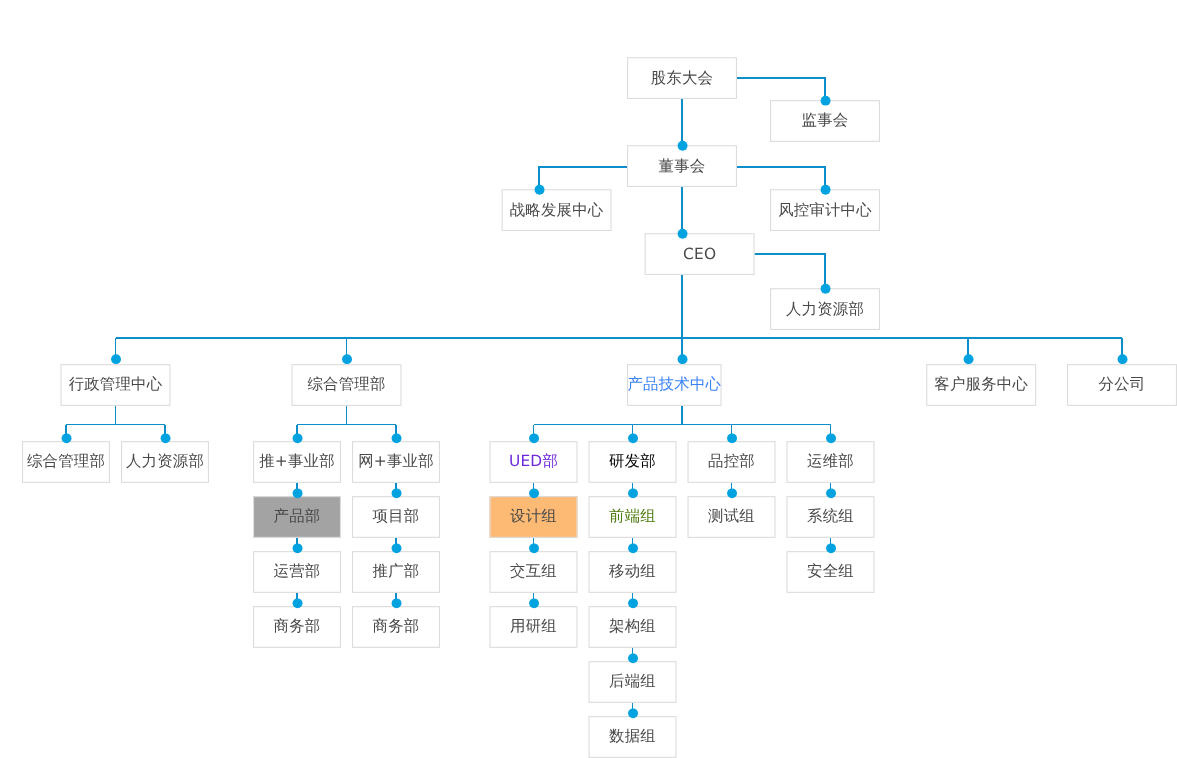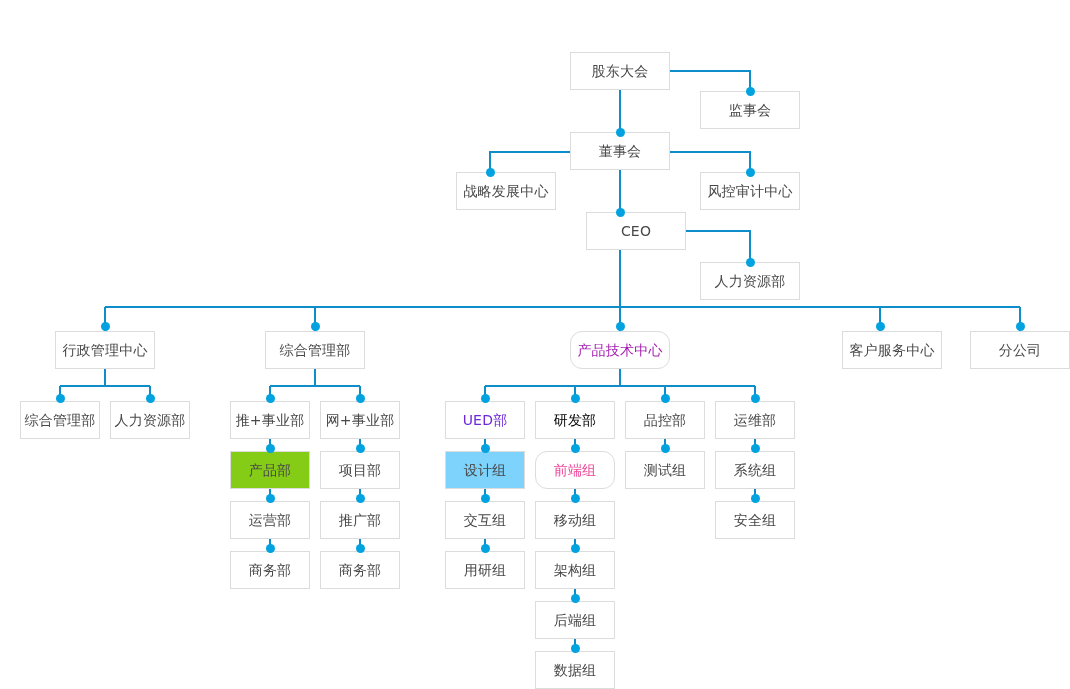--- a/index.html
+++ b/index.html
@@ -161,42 +161,42 @@
       </div>
       <div class="node" style="left: 700px; top: 262px; width: 100px; height: 38px; border-color: rgb(220, 220, 220); background: rgb(255, 255, 255); color: rgb(72, 72, 72);">
         <span>人力资源部</span>
       </div>
       <div class="node" style="left: 55px; top: 331px; width: 100px; height: 38px; border-color: rgb(220, 220, 220); background: rgb(255, 255, 255); color: rgb(72, 72, 72);">
         <span>行政管理中心</span>
       </div>
       <div class="node" style="left: 265px; top: 331px; width: 100px; height: 38px; border-color: rgb(220, 220, 220); background: rgb(255, 255, 255); color: rgb(72, 72, 72);">
         <span>综合管理部</span>
       </div>
-      <div class="node" style="left: 570px; top: 331px; width: 100px; height: 38px; border-color: rgb(220, 220, 220); background: rgb(255, 255, 255); color: #a21caf; border-radius: 12px;">
+      <div class="node" style="left: 570px; top: 331px; width: 86px; height: 38px; border-color: rgb(220, 220, 220); background: rgb(255, 255, 255); color: #3b82f6;">
         <span>产品技术中心</span>
       </div>
       <div class="node" style="left: 830px; top: 331px; width: 100px; height: 38px; border-color: rgb(220, 220, 220); background: rgb(255, 255, 255); color: rgb(72, 72, 72); margin-left: 12px;">
         <span>客户服务中心</span>
       </div>
       <div class="node" style="left: 970px; top: 331px; width: 100px; height: 38px; border-color: rgb(220, 220, 220); background: rgb(255, 255, 255); color: rgb(72, 72, 72);">
         <span>分公司</span>
       </div>
       <div class="node" style="left: 20px; top: 401px; width: 80px; height: 38px; border-color: rgb(220, 220, 220); background: rgb(255, 255, 255); color: rgb(72, 72, 72);">
         <span>综合管理部</span>
       </div>
       <div class="node" style="left: 110px; top: 401px; width: 80px; height: 38px; border-color: rgb(220, 220, 220); background: rgb(255, 255, 255); color: rgb(72, 72, 72);">
         <span>人力资源部</span>
       </div>
       <div class="node" style="left: 230px; top: 401px; width: 80px; height: 38px; border-color: rgb(220, 220, 220); background: rgb(255, 255, 255); color: rgb(72, 72, 72);">
         <span>推+事业部</span>
       </div>
       <div class="node" style="left: 320px; top: 401px; width: 80px; height: 38px; border-color: rgb(220, 220, 220); background: rgb(255, 255, 255); color: rgb(72, 72, 72);">
         <span>网+事业部</span>
       </div>
-      <div class="node" style="left: 230px; top: 451px; width: 80px; height: 38px; border-color: rgb(220, 220, 220); background: #84cc16; color: rgb(72, 72, 72);">
+      <div class="node" style="left: 230px; top: 451px; width: 80px; height: 38px; border-color: rgb(220, 220, 220); background: #a3a3a3; color: rgb(72, 72, 72);">
         <span>产品部</span>
       </div>
       <div class="node" style="left: 320px; top: 451px; width: 80px; height: 38px; border-color: rgb(220, 220, 220); background: rgb(255, 255, 255); color: rgb(72, 72, 72);">
         <span>项目部</span>
       </div>
       <div class="node" style="left: 230px; top: 501px; width: 80px; height: 38px; border-color: rgb(220, 220, 220); background: rgb(255, 255, 255); color: rgb(72, 72, 72);">
         <span>运营部</span>
       </div>
       <div class="node" style="left: 320px; top: 501px; width: 80px; height: 38px; border-color: rgb(220, 220, 220); background: rgb(255, 255, 255); color: rgb(72, 72, 72);">
         <span>推广部</span>
@@ -212,24 +212,24 @@
       </div>
       <div class="node" style="left: 535px; top: 401px; width: 80px; height: 38px; border-color: rgb(220, 220, 220); background: rgb(255, 255, 255); color: #000000;">
         <span>研发部</span>
       </div>
       <div class="node" style="left: 625px; top: 401px; width: 80px; height: 38px; border-color: rgb(220, 220, 220); background: rgb(255, 255, 255); color: rgb(72, 72, 72);">
         <span>品控部</span>
       </div>
       <div class="node" style="left: 715px; top: 401px; width: 80px; height: 38px; border-color: rgb(220, 220, 220); background: rgb(255, 255, 255); color: rgb(72, 72, 72);">
         <span>运维部</span>
       </div>
-      <div class="node" style="left: 445px; top: 451px; width: 80px; height: 38px; border-color: rgb(220, 220, 220); background: #7dd3fc; color: rgb(72, 72, 72);">
+      <div class="node" style="left: 445px; top: 451px; width: 80px; height: 38px; border-color: rgb(220, 220, 220); background: #fdba74; color: rgb(72, 72, 72);">
         <span>设计组</span>
       </div>
-      <div class="node" style="left: 535px; top: 451px; width: 80px; height: 38px; border-color: rgb(220, 220, 220); background: rgb(255, 255, 255); color: #ec4899; border-radius: 12px;">
+      <div class="node" style="left: 535px; top: 451px; width: 80px; height: 38px; border-color: rgb(220, 220, 220); background: rgb(255, 255, 255); color: #4d7c0f;">
         <span>前端组</span>
       </div>
       <div class="node" style="left: 625px; top: 451px; width: 80px; height: 38px; border-color: rgb(220, 220, 220); background: rgb(255, 255, 255); color: rgb(72, 72, 72);">
         <span>测试组</span>
       </div>
       <div class="node" style="left: 715px; top: 451px; width: 80px; height: 38px; border-color: rgb(220, 220, 220); background: rgb(255, 255, 255); color: rgb(72, 72, 72);">
         <span>系统组</span>
       </div>
       <div class="node" style="left: 445px; top: 501px; width: 80px; height: 38px; border-color: rgb(220, 220, 220); background: rgb(255, 255, 255); color: rgb(72, 72, 72);">
         <span>交互组</span>

